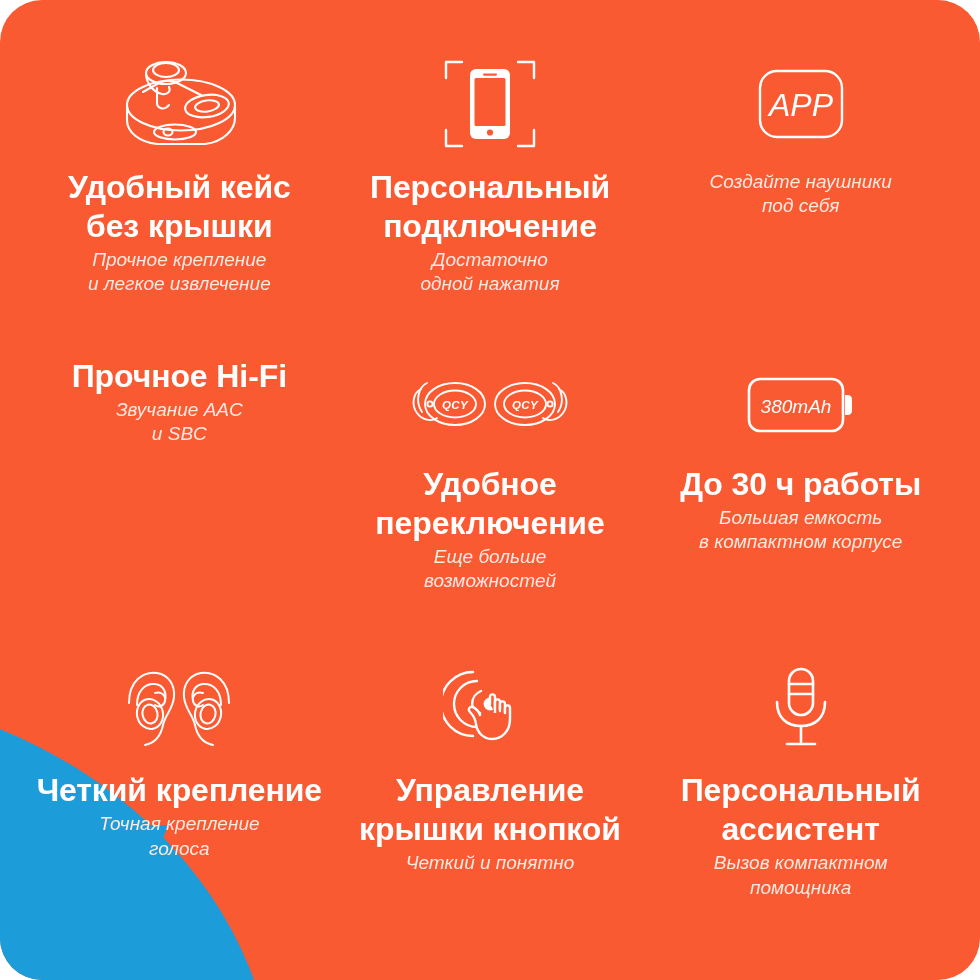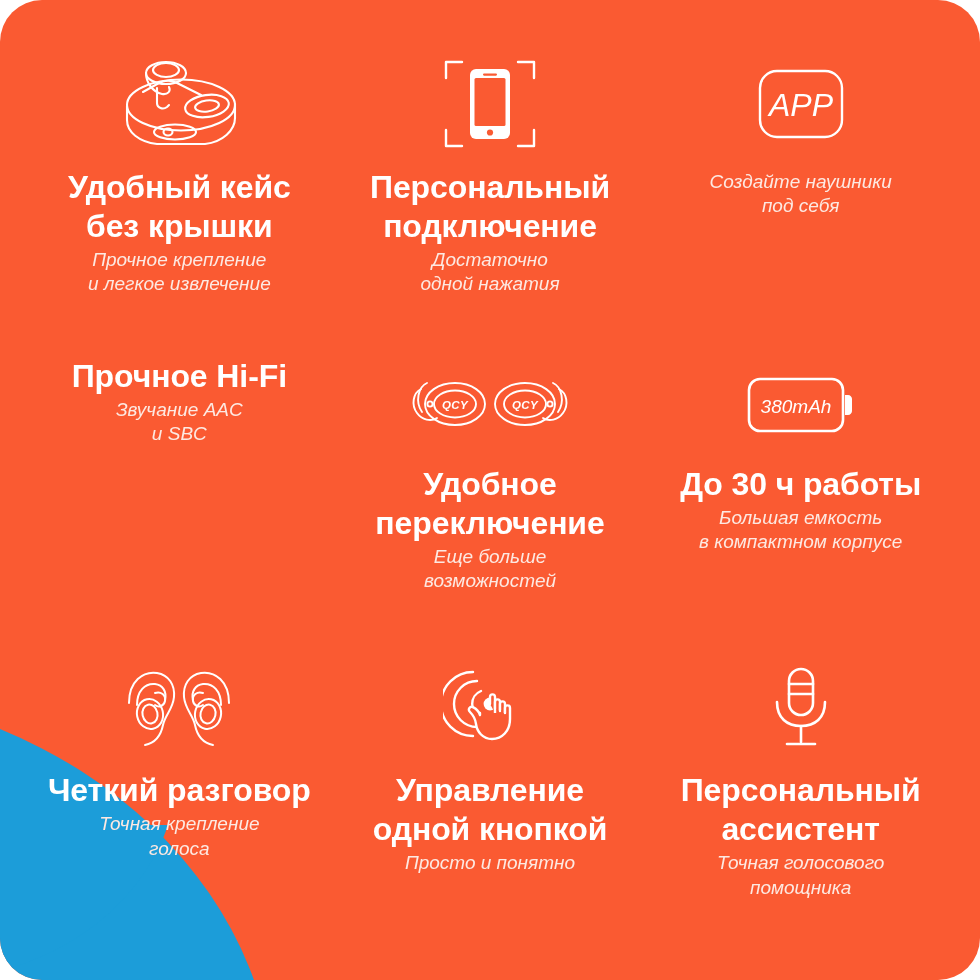--- a/index.html
+++ b/index.html
@@ -225,21 +225,21 @@
 
           <g transform="translate(124,0) scale(-1,1)">
             <path d="M12 34 C12 12 26 2 40 4 C52 6 58 16 57 28 C56 40 48 46 46 56 C44 66 38 74 28 76"></path>
             <path d="M20 36 C20 22 28 14 38 15 C46 16 50 23 48 31"></path>
             <ellipse cx="33" cy="45" rx="13" ry="15" transform="rotate(-12 33 45)"></ellipse>
             <ellipse cx="33" cy="45" rx="7.5" ry="9.5" transform="rotate(-12 33 45)"></ellipse>
             <path d="M38 24 C44 22 49 26 48 32 C47 37 42 39 38 36"></path>
           </g>
         </svg>
       </div>
-      <div class="title">Четкий разговор</div>
+      <div class="title">Четкий крепление</div>
       <div class="subtitle">Точная крепление
 голоса</div>
     </div>
 
     <div class="cell row-3">
       <div class="icon-wrap">
         <svg width="94" height="82" viewBox="0 0 94 82" fill="none" stroke="#ffffff" stroke-width="2.4" stroke-linecap="round" stroke-linejoin="round">
           <path d="M38 22 A14 14 0 0 0 38 48"></path>
           <path d="M34 12 A23 23 0 0 0 34 58"></path>
           <path d="M30 3 A32 32 0 0 0 30 67"></path>
@@ -247,35 +247,35 @@
           <path d="M47 35 L47 28 C47 24.5 52 24.5 52 28 L52 44" fill="#fa5a32"></path>
           <path d="M52 40 L52 33 C52 29.5 57 29.5 57 33 L57 42" fill="#fa5a32"></path>
           <path d="M57 41 L57 35 C57 31.5 62 31.5 62 35 L62 44" fill="#fa5a32"></path>
           <path d="M62 44 L62 39 C62 35.5 67 35.5 67 39 L67 50
                    C67 62 59 70 49 70 C40 70 34 63 33 55
                    C32.4 50 30 46 27 43 C24.4 40.4 27 36.6 30.4 38.4
                    C34 40.3 36 43 37 46 L37 44" fill="#fa5a32"></path>
         </svg>
       </div>
       <div class="title">Управление
-одной кнопкой</div>
-      <div class="subtitle">Просто и понятно</div>
+крышки кнопкой</div>
+      <div class="subtitle">Четкий и понятно</div>
     </div>
 
     <div class="cell row-3">
       <div class="icon-wrap">
         <svg width="72" height="88" viewBox="0 0 72 88" fill="none" stroke="#ffffff" stroke-width="2.6" stroke-linecap="round" stroke-linejoin="round">
           <rect x="24" y="3" width="24" height="46" rx="12"></rect>
           <path d="M24 18 L48 18"></path>
           <path d="M24 28 L48 28"></path>
           <path d="M12 36 C12 52 22 60 36 60 C50 60 60 52 60 36"></path>
           <path d="M36 60 L36 76"></path>
           <path d="M22 78 L50 78"></path>
         </svg>
       </div>
       <div class="title">Персональный
 ассистент</div>
-      <div class="subtitle">Точная голосового
+      <div class="subtitle">Вызов компактном
 помощника</div>
     </div>
 
   </div>
 </div>
 
 </body></html>

